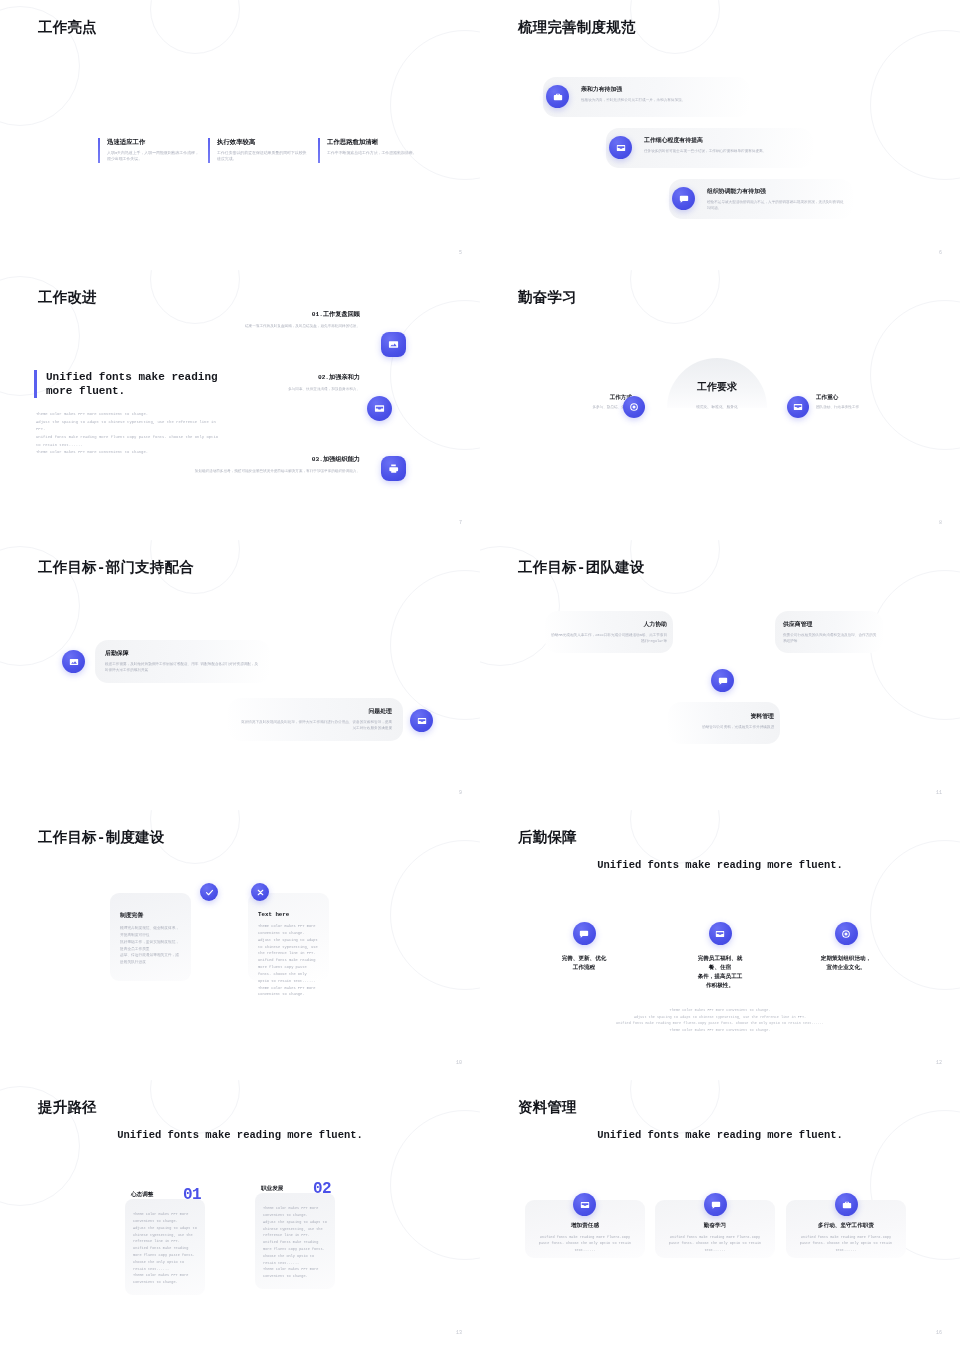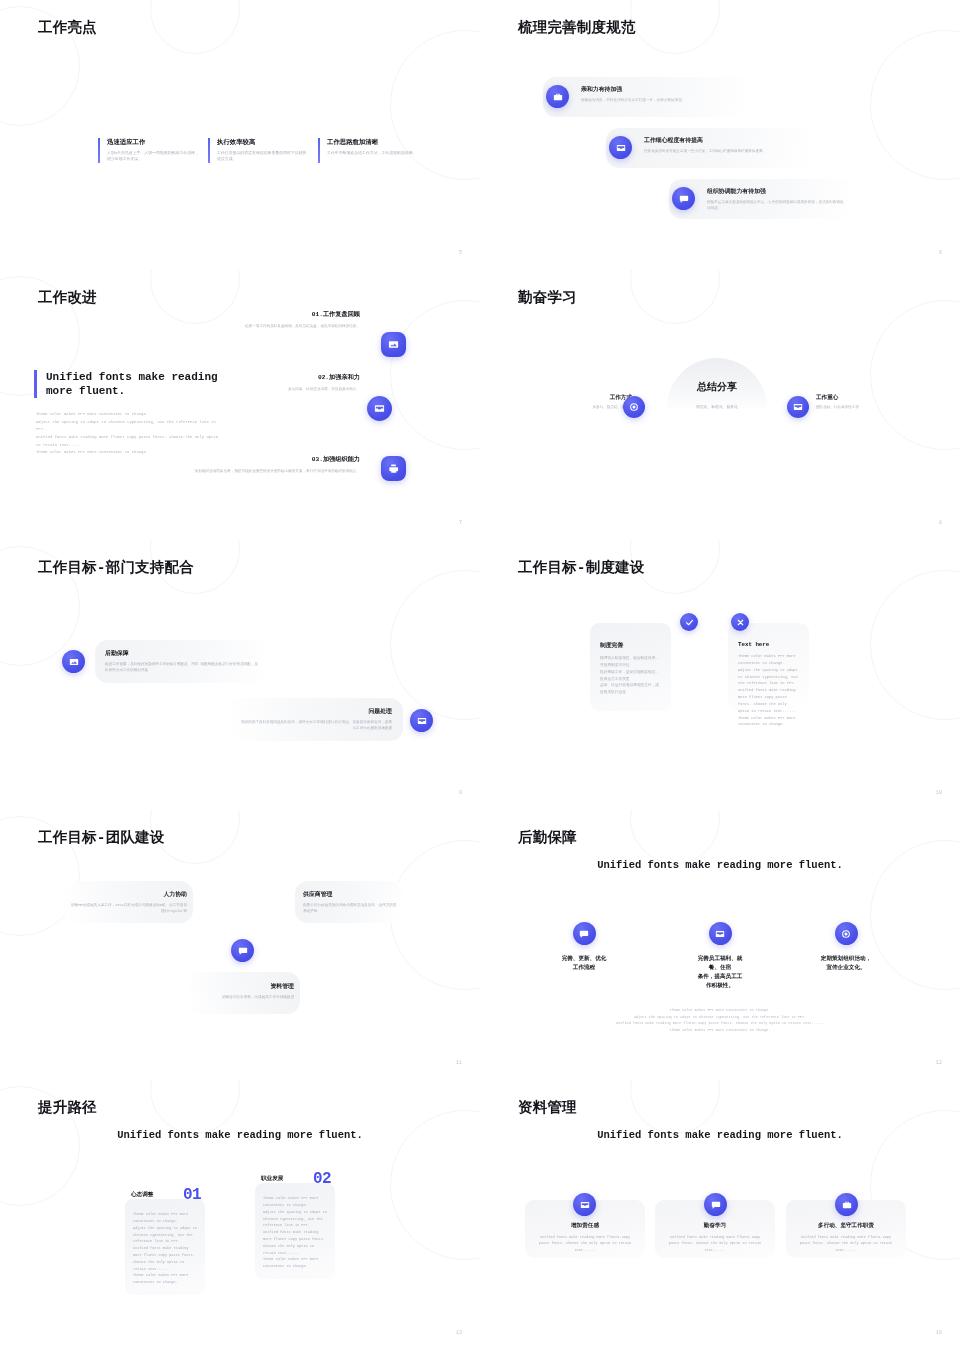--- a/index.html
+++ b/index.html
@@ -254,21 +254,21 @@
     <div class="pagenum">7</div>
   </div>
 
   <div class="slide">
     <div class="deco d2"></div>
     <div class="deco d3"></div>
     <div class="slide-title">勤奋学习</div>
 
     <div class="hemi"></div>
     <div class="s4-center">
-      <h3>总结分享</h3>
+      <h3>工作要求</h3>
       <p>规范化、标准化、服务化</p>
     </div>
 
     <div class="s4-side" style="left:80px;top:124px;text-align:right;">
       <h4>工作方式</h4>
       <p>多参与、勤总结、多尝试</p>
     </div>
     <div class="ibtn" style="left:143px;top:126px;width:22px;height:22px;">
       <svg width="10" height="10" viewBox="0 0 24 24" fill="none" stroke="#fff" stroke-width="2.5">
           <circle cx="12" cy="12" r="8"></circle>
@@ -313,20 +313,56 @@
         <p>突发情况下及时发现问题及时处理，保障大家工作顺利进行办公用品、设备的采购和管理，提高员工对行政服务的满意度</p>
       </div>
     </div>
     <div class="ibtn" style="left:410px;top:169px;width:23px;height:23px;">
       <svg width="10" height="10" viewBox="0 0 24 24" fill="#fff">
           <path d="M3 5h18a1 1 0 0 1 1 1v12a1 1 0 0 1-1 1H3a1 1 0 0 1-1-1V6a1 1 0 0 1 1-1zm1 3v4h4l2 2h4l2-2h4V8H4z"></path>
         </svg>
     </div>
 
     <div class="pagenum">9</div>
+  </div>
+
+  <div class="slide">
+    <div class="deco d1"></div>
+    <div class="deco d2"></div>
+    <div class="deco d3"></div>
+    <div class="slide-title">工作目标-团队建设</div>
+
+    <div class="pill rev" style="left:65px;top:71px;width:128px;height:42px;">
+      <div style="position:absolute;left:6px;top:9px;width:116px;text-align:right;">
+        <h4>人力协助</h4>
+        <p>协助HR完成相关人事工作，20XX目标完成公司团建活动N场、员工节假日福利regular等</p>
+      </div>
+    </div>
+
+    <div class="pill" style="left:295px;top:71px;width:108px;height:42px;">
+      <div style="position:absolute;left:8px;top:9px;width:96px;">
+        <h4>供应商管理</h4>
+        <p>负责公司行政相关的供应商沟通和交流及管理、合作方的关系维护等</p>
+      </div>
+    </div>
+
+    <div class="ibtn" style="left:231px;top:129px;width:23px;height:23px;">
+      <svg width="10" height="10" viewBox="0 0 24 24" fill="#fff">
+          <path d="M4 4h16a2 2 0 0 1 2 2v9a2 2 0 0 1-2 2H9l-5 4v-4a2 2 0 0 1-2-2V6a2 2 0 0 1 2-2zm3 6h2v2H7v-2zm4 0h2v2h-2v-2zm4 0h2v2h-2v-2z"></path>
+        </svg>
+    </div>
+
+    <div class="pill rev" style="left:188px;top:162px;width:112px;height:42px;">
+      <div style="position:absolute;left:6px;top:10px;width:100px;text-align:right;">
+        <h4>资料管理</h4>
+        <p>协助管理公司资料，完成相关工作并持续跟进</p>
+      </div>
+    </div>
+
+    <div class="pagenum">11</div>
   </div>
 
   <div class="slide">
     <div class="deco d2"></div>
     <div class="deco d3"></div>
     <div class="slide-title">工作目标-制度建设</div>
 
     <div class="sq-card" style="left:110px;top:83px;">
       <h4>制度完善</h4>
       <p style="white-space:pre-line">梳理完善制度规范、健全制度体系，并提高制度可行性
@@ -349,56 +385,20 @@
     <div class="ibtn" style="left:251px;top:73px;width:18px;height:18px;">
       <svg width="9" height="9" viewBox="0 0 24 24" fill="none" stroke="#fff" stroke-width="3" stroke-linecap="round">
           <path d="M6 6l12 12M18 6L6 18"></path>
         </svg>
     </div>
 
     <div class="pagenum">10</div>
   </div>
 
   <div class="slide">
-    <div class="deco d1"></div>
-    <div class="deco d2"></div>
-    <div class="deco d3"></div>
-    <div class="slide-title">工作目标-团队建设</div>
-
-    <div class="pill rev" style="left:65px;top:71px;width:128px;height:42px;">
-      <div style="position:absolute;left:6px;top:9px;width:116px;text-align:right;">
-        <h4>人力协助</h4>
-        <p>协助HR完成相关人事工作，20XX目标完成公司团建活动N场、员工节假日福利regular等</p>
-      </div>
-    </div>
-
-    <div class="pill" style="left:295px;top:71px;width:108px;height:42px;">
-      <div style="position:absolute;left:8px;top:9px;width:96px;">
-        <h4>供应商管理</h4>
-        <p>负责公司行政相关的供应商沟通和交流及管理、合作方的关系维护等</p>
-      </div>
-    </div>
-
-    <div class="ibtn" style="left:231px;top:129px;width:23px;height:23px;">
-      <svg width="10" height="10" viewBox="0 0 24 24" fill="#fff">
-          <path d="M4 4h16a2 2 0 0 1 2 2v9a2 2 0 0 1-2 2H9l-5 4v-4a2 2 0 0 1-2-2V6a2 2 0 0 1 2-2zm3 6h2v2H7v-2zm4 0h2v2h-2v-2zm4 0h2v2h-2v-2z"></path>
-        </svg>
-    </div>
-
-    <div class="pill rev" style="left:188px;top:162px;width:112px;height:42px;">
-      <div style="position:absolute;left:6px;top:10px;width:100px;text-align:right;">
-        <h4>资料管理</h4>
-        <p>协助管理公司资料，完成相关工作并持续跟进</p>
-      </div>
-    </div>
-
-    <div class="pagenum">11</div>
-  </div>
-
-  <div class="slide">
     <div class="deco d2"></div>
     <div class="deco d3"></div>
     <div class="slide-title">后勤保障</div>
 
     <div class="big-head" style="padding:0 110px;">Unified fonts make reading more fluent.</div>
 
     <div class="s8-col" style="left:52px;top:112px;">
       <div class="ibtn" style="position:relative;margin:0 auto;width:23px;height:23px;">
         <svg width="10" height="10" viewBox="0 0 24 24" fill="#fff">
             <path d="M4 4h16a2 2 0 0 1 2 2v9a2 2 0 0 1-2 2H9l-5 4v-4a2 2 0 0 1-2-2V6a2 2 0 0 1 2-2zm3 6h2v2H7v-2zm4 0h2v2h-2v-2zm4 0h2v2h-2v-2z"></path>
@@ -450,21 +450,21 @@
       <div class="tophdr">
         <span class="t">心态调整</span>
         <span class="n">01</span>
       </div>
       <div class="body" style="white-space:pre-line">Theme  color makes PPT more convenient to change.
 Adjust the spacing to adapt to Chinese typesetting, use the reference line in PPT.
 Unified fonts make reading more fluent Copy paste fonts. Choose the only optio to retain text......
 Theme  color makes PPT more convenient to change.</div>
     </div>
 
-    <div class="num-card" style="left:255px;top:92px;">
+    <div class="num-card" style="left:255px;top:102px;">
       <div class="tophdr">
         <span class="t">职业发展</span>
         <span class="n">02</span>
       </div>
       <div class="body" style="white-space:pre-line">Theme  color makes PPT more convenient to change.
 Adjust the spacing to adapt to Chinese typesetting, use the reference line in PPT.
 Unified fonts make reading more fluent Copy paste fonts. Choose the only optio to retain text......
 Theme  color makes PPT more convenient to change.</div>
     </div>
 

